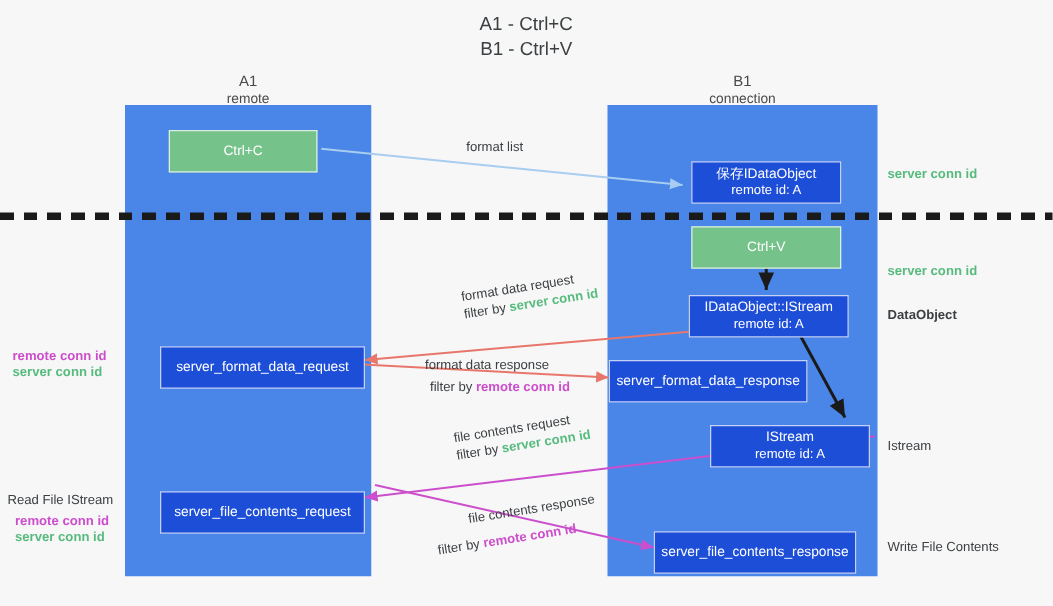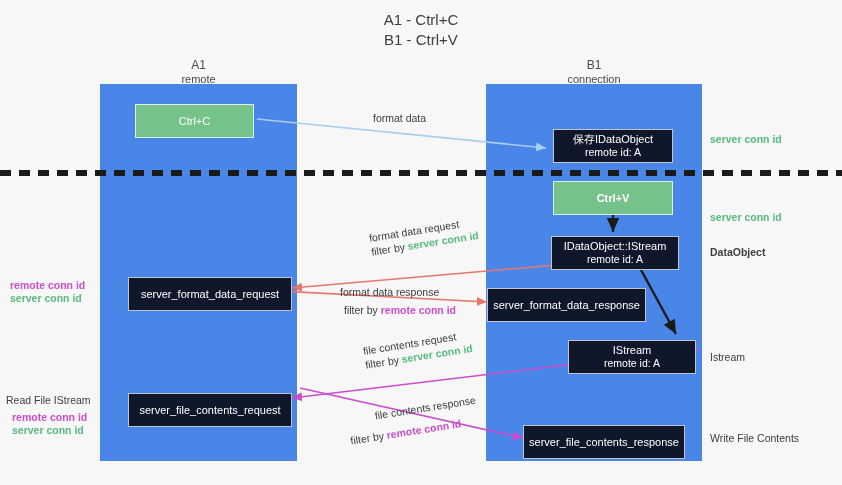--- a/index.html
+++ b/index.html
@@ -57,21 +57,21 @@
     align-items: center;
     justify-content: center;
     text-align: center;
     color: #ffffff;
     font-size: 11px;
     line-height: 13px;
     border: 1px solid rgba(255,255,255,0.75);
     padding: 16px 4px;
   }
   .node.green { background: #76c28b; }
-  .node.orange { background: #0f172a; }
+  .node.orange { background: #1d4ed8; }
   .node .l2 { font-size: 10.5px; }
 
   
   .divider {
     left: 0; top: 170px; width: 842px; height: 6px;
     background-image: repeating-linear-gradient(
       to right, #1a1a1a 0px, #1a1a1a 11px, transparent 11px, transparent 19px);
   }
 
   
@@ -162,21 +162,21 @@
 
   <div class="abs node orange" style="left:128px; top:393px; width:164px; height:24px;">
     <div>server_file_contents_request</div>
   </div>
 
   <div class="abs node orange" style="left:553px; top:129px; width:120px; height:30px;">
     <div>保存IDataObject</div>
     <div class="l2">remote id: A</div>
   </div>
 
-  <div class="abs node green" style="left:553px; top:181px; width:120px; height:26px;font-weight:bold;">
+  <div class="abs node green" style="left:553px; top:181px; width:120px; height:26px;">
     <div>Ctrl+V</div>
   </div>
 
   <div class="abs node orange" style="left:551px; top:236px; width:128px; height:31px;">
     <div>IDataObject::IStream</div>
     <div class="l2">remote id: A</div>
   </div>
 
   <div class="abs node orange" style="left:487px; top:288px; width:159px; height:25px;">
     <div>server_format_data_response</div>
@@ -185,21 +185,21 @@
   <div class="abs node orange" style="left:568px; top:340px; width:128px; height:31px;">
     <div>IStream</div>
     <div class="l2">remote id: A</div>
   </div>
 
   <div class="abs node orange" style="left:523px; top:425px; width:162px; height:25px;">
     <div>server_file_contents_response</div>
   </div>
 
   <div class="abs edge-label" style="left:373px; top:111px;">
-    <div>format data</div>
+    <div>format list</div>
   </div>
 
   <div class="abs edge-label rot" style="left:368px; top:231px;">
     <div>format data request</div>
     <div><span>filter by </span><span class="tok-server">server conn id</span></div>
   </div>
 
   <div class="abs edge-label" style="left:340px; top:285px;">
     <div>format data response</div>
     <div style="margin-top:4px; padding-left:4px;"><span>filter by </span><span class="tok-remote">remote conn id</span></div>

